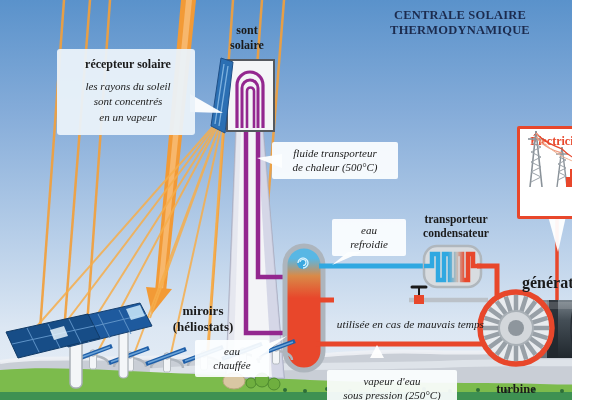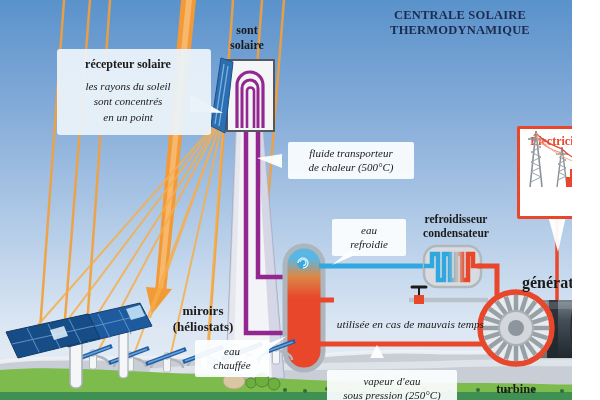--- a/index.html
+++ b/index.html
@@ -18,21 +18,21 @@
     padding:4px 6px;font-style:italic;font-size:11px;line-height:1.3;
     text-align:center;border-radius:2px;
   }
   .title{
     position:absolute;left:328px;top:8px;width:264px;text-align:center;
     font-weight:bold;font-size:12.5px;letter-spacing:.2px;color:#1c2b4e;
   }
   .receiver-box{
     position:absolute;left:57px;top:49px;width:134px;
     background:rgba(234,242,250,0.95);border-radius:3px;
-    padding:8px 16px 10px 4px;text-align:center;
+    padding:8px 0 10px 4px;text-align:center;
   }
   .receiver-box .co-title{font-weight:bold;font-size:12px;margin-bottom:7px;}
   .receiver-box .co-body{font-style:italic;font-size:11px;line-height:1.4;}
   .storage-pill{
     position:absolute;left:330px;top:281px;width:80px;height:36px;
     background:#e8472b;border:3px solid #b9c0c8;border-radius:20px;
     display:flex;align-items:center;justify-content:center;
     color:#fff;font-weight:bold;font-size:12.3px;line-height:1.15;text-align:center;
   }
   .elec-box{
@@ -285,27 +285,27 @@
 
   <div class="title">CENTRALE SOLAIRE THERMODYNAMIQUE</div>
 
   <div class="lbl bold center multiline" style="left:214px;top:23px;width:66px;font-size:12px;">sont
 solaire</div>
 
   <div class="receiver-box">
     <div class="co-title">récepteur solaire</div>
     <div class="co-body multiline">les rayons du soleil
 sont concentrés
-en un point</div>
+en un vapeur</div>
   </div>
 
-  <div class="callout multiline" style="left:288px;top:142px;width:114px;">fluide transporteur
+  <div class="callout multiline" style="left:272px;top:142px;width:114px;">fluide transporteur
 de chaleur (500°C)</div>
 
-  <div class="lbl bold center multiline" style="left:408px;top:212px;width:96px;font-size:11.5px;">refroidisseur
+  <div class="lbl bold center multiline" style="left:408px;top:212px;width:96px;font-size:11.5px;">transporteur
 condensateur</div>
 
   <div class="callout multiline" style="left:332px;top:219px;width:62px;">eau
 refroidie</div>
 
   <div class="lbl bold center multiline" style="left:164px;top:303px;width:78px;font-size:13px;">miroirs
 (héliostats)</div>
 
   <div class="callout multiline" style="left:195px;top:340px;width:62px;">eau
 chauffée</div>

